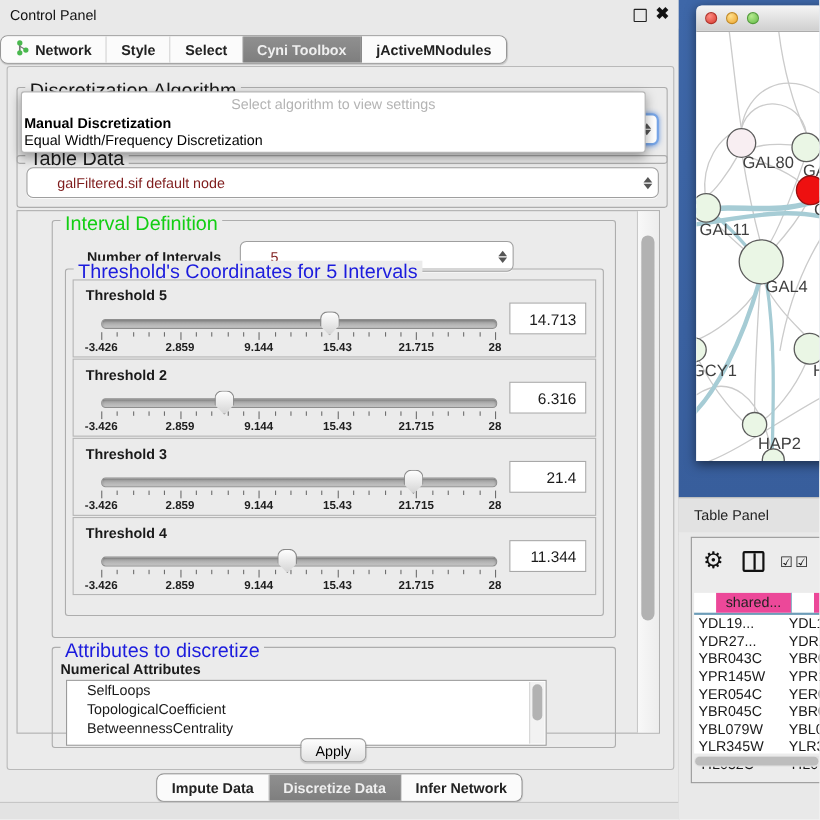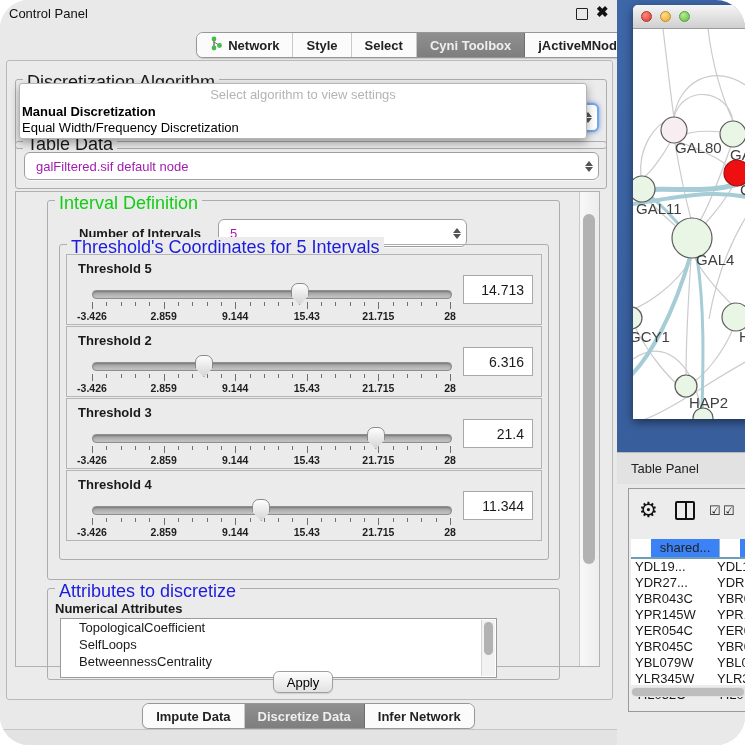--- a/index.html
+++ b/index.html
@@ -1,38 +1,38 @@
 <!DOCTYPE html>
 <html><head>
 <meta charset="utf-8">
 <style>
   html,body{margin:0;padding:0;}
   #root{position:relative;width:745px;height:745px;overflow:hidden;
-    font-family:"Liberation Sans",sans-serif;background:#e9e9e9;font-size:13px;color:#1a1a1a;border-radius:29px;}
+    font-family:"Liberation Sans",sans-serif;background:#e9e9e9;font-size:13px;color:#1a1a1a;}
   
   .control-panel{position:absolute;left:0;top:0;width:617px;height:745px;background:#e9e9e9;border-right:1px solid #9d9d9d;}
   .titlebar{position:absolute;left:0;top:0;width:100%;height:26px;background:#e9e9e9;}
   .titlebar .tb-title{position:absolute;left:9px;top:6px;font-size:13px;color:#111;}
   .wc-float{position:absolute;left:576px;top:8px;width:10px;height:10px;border:1.5px solid #222;border-radius:1px;cursor:pointer;}
   .wc-close{position:absolute;left:596px;top:3px;font-size:15px;font-weight:700;color:#111;cursor:pointer;}
   
-  .tabbar{position:absolute;left:0;top:32px;width:100%;height:26px;display:flex;justify-content:flex-end;padding-left:40px;}
+  .tabbar{position:absolute;left:0;top:32px;width:100%;height:26px;display:flex;justify-content:flex-start;}
   .tabgroup{display:flex;border:1px solid #979797;border-radius:7px;overflow:hidden;background:#fbfbfb;height:24px;box-shadow:0 1px 1px rgba(0,0,0,.15);}
   .tab{display:flex;align-items:center;gap:5px;padding:0 13px;font-size:13px;font-weight:600;color:#222;background:#fbfbfb;border-right:1px solid #c9c9c9;cursor:pointer;white-space:nowrap;}
   .tab:last-child{border-right:none;}
   .tab.selected{background:linear-gradient(#909090,#7e7e7e);color:#efefef;border-right:1px solid #6f6f6f;}
   
   .content{position:absolute;left:6px;top:60px;width:605px;height:638px;background:#ebebeb;border:1px solid #b9b9b9;border-radius:3px;}
   .group{position:absolute;border:1px solid #adadad;border-radius:3px;}
   .group-label{position:absolute;top:-8px;left:7px;background:#ebebeb;padding:0 4px;font-size:18px;white-space:nowrap;}
   .green-label{color:#13ce13;}
   .blue-label{color:#1c1cdd;}
   
   .combo{position:absolute;background:#fff;border:1px solid #9f9f9f;border-radius:6px;display:flex;align-items:center;cursor:pointer;box-shadow:0 1px 0 rgba(255,255,255,.7);}
-  .combo .combo-text{flex:1;padding-left:11px;font-size:13px;color:#a21caf;overflow:hidden;white-space:nowrap;}
+  .combo .combo-text{flex:1;padding-left:27px;font-size:13px;color:#7f1d1d;overflow:hidden;white-space:nowrap;}
   .combo .spinner{width:18px;display:flex;flex-direction:column;align-items:center;gap:1px;}
   .combo .spinner i{border-left:4px solid transparent;border-right:4px solid transparent;display:block;}
   .combo .spinner .up{border-bottom:5px solid #555;}
   .combo .spinner .dn{border-top:5px solid #555;}
   .focus-combo{border:2px solid #77a5e6;box-shadow:0 0 5px rgba(90,140,220,.9);}
   
   .popup{position:absolute;left:12px;top:22px;width:566px;height:54px;background:#fff;border:1px solid #b5b5b5;border-radius:3px;box-shadow:0 4px 10px rgba(0,0,0,.35);z-index:30;}
   .popup .ph{position:absolute;left:0;top:3px;width:100%;text-align:center;color:#b4b4b4;font-size:13px;}
   .popup .item{position:absolute;left:2px;font-size:13px;color:#000;white-space:nowrap;cursor:pointer;}
   
@@ -74,21 +74,21 @@
   .tp-bar span{position:absolute;left:14px;top:8px;font-size:13px;color:#222;}
   .tp-body{position:absolute;left:0;top:484px;width:128px;height:261px;background:#e9e9e9;}
   .tp-frame{position:absolute;left:11px;top:4px;width:125px;height:222px;background:#ececec;border:1px solid #9a9a9a;}
   .tp-toolbar{position:absolute;left:0;top:0;width:100%;height:46px;}
   .icon-gear{position:absolute;left:10px;top:9px;font-size:21px;color:#111;cursor:pointer;line-height:24px;}
   .icon-cols{position:absolute;left:46px;top:12px;width:20px;height:19px;border:2px solid #111;border-radius:2px;box-sizing:border-box;cursor:pointer;}
   .icon-cols i{position:absolute;left:50%;top:0;width:2px;height:100%;background:#111;}
   .icon-chk{position:absolute;top:14px;font-size:13px;color:#111;cursor:pointer;}
   .tp-table{position:absolute;left:2px;top:50px;width:121px;height:146px;background:#fff;}
   .tp-head{display:flex;height:18px;border-bottom:2px solid #6d9db8;}
-  .tp-head .hc{background:#3b82f6;font-size:13px;color:#222;text-align:center;line-height:17px;overflow:hidden;white-space:nowrap;margin-left:20px;}
+  .tp-head .hc{background:#ec4899;font-size:13px;color:#222;text-align:center;line-height:17px;overflow:hidden;white-space:nowrap;margin-left:20px;}
   .tp-head .hc:first-child{width:78px;border-right:1px solid #8fb6c9;}
   .tp-head .hc:last-child{flex:1;text-align:left;padding-left:12px;}
   .tp-row{display:flex;height:16px;font-size:13px;line-height:16px;cursor:pointer;}
   .tp-row .c1{width:78px;padding-left:4px;box-sizing:border-box;overflow:hidden;white-space:nowrap;}
   .tp-row .c2{flex:1;padding-left:8px;overflow:hidden;white-space:nowrap;}
   .hsb{position:absolute;left:2px;top:198px;width:119px;height:10px;background:#e3e3e3;border-radius:5px;}
   .hsb .thumb{position:absolute;left:1px;top:1px;width:112px;height:8px;background:#bdbdbd;border-radius:4px;cursor:pointer;}
   .netlabel{font-size:15px;fill:#3f3f3f;font-family:"Liberation Sans",sans-serif;}
   .bold{font-weight:700;}
 </style>
@@ -343,22 +343,22 @@
                 </div>
               </div>
           </div>
         </div>
 
         <div class="group" style="left:31px;top:396px;width:511px;height:90px;">
           <span class="group-label blue-label">Attributes to discretize</span>
           <span class="bold" style="position:absolute;left:7px;top:12px;">Numerical Attributes</span>
           <div class="listbox" style="left:12px;top:29px;width:435px;height:58px;">
             <div id="attrItems">
+                <div class="li">SelfLoops</div>
                 <div class="li">TopologicalCoefficient</div>
-                <div class="li">SelfLoops</div>
                 <div class="li">BetweennessCentrality</div>
               </div>
             <div class="lsb">
                 <div class="thumb"></div>
               </div>
           </div>
         </div>
 
         <div class="vsb">
           <div class="thumb" style="top:22px;height:350px;"></div>

